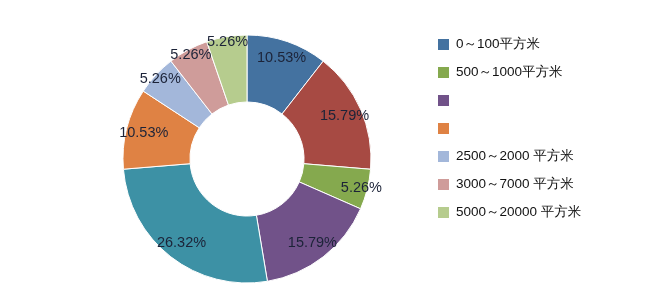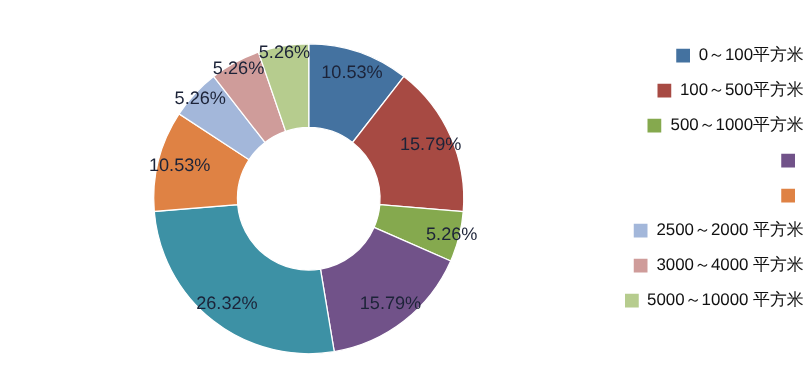--- a/index.html
+++ b/index.html
@@ -37,21 +37,20 @@
     dominant-baseline: middle;
   }
 
   #legend {
     position: absolute;
     left: 438px;
     top: 30px;
     width: 205px;
     display: flex;
     flex-direction: column;
-    align-items: flex-end;
   }
 
   .legend-row {
     display: flex;
     align-items: center;
     height: 28px;
   }
 
   .legend-swatch {
     width: 11px;
@@ -97,38 +96,34 @@
       </g>
   </svg>
 </div>
 
 <div id="legend">
     <div class="legend-row">
       <span class="legend-swatch" style="background: rgb(68, 114, 160);"></span>
       <span class="legend-label">0～100平方米</span>
     </div>
     <div class="legend-row">
-      <span class="legend-swatch" style="background: rgb(167, 74, 67);"></span>
-      <span class="legend-label">100～500平方米</span>
-    </div>
-    <div class="legend-row">
       <span class="legend-swatch" style="background: rgb(133, 169, 78);"></span>
       <span class="legend-label">500～1000平方米</span>
     </div>
     <div class="legend-row">
       <span class="legend-swatch" style="background: rgb(113, 82, 137);"></span>
     </div>
     <div class="legend-row">
       <span class="legend-swatch" style="background: rgb(223, 130, 68);"></span>
     </div>
     <div class="legend-row">
       <span class="legend-swatch" style="background: rgb(163, 183, 218);"></span>
       <span class="legend-label">2500～2000 平方米</span>
     </div>
     <div class="legend-row">
       <span class="legend-swatch" style="background: rgb(207, 156, 154);"></span>
-      <span class="legend-label">3000～4000 平方米</span>
+      <span class="legend-label">3000～7000 平方米</span>
     </div>
     <div class="legend-row">
       <span class="legend-swatch" style="background: rgb(182, 204, 142);"></span>
-      <span class="legend-label">5000～10000 平方米</span>
+      <span class="legend-label">5000～20000 平方米</span>
     </div>
   </div>
 
 </body></html>

